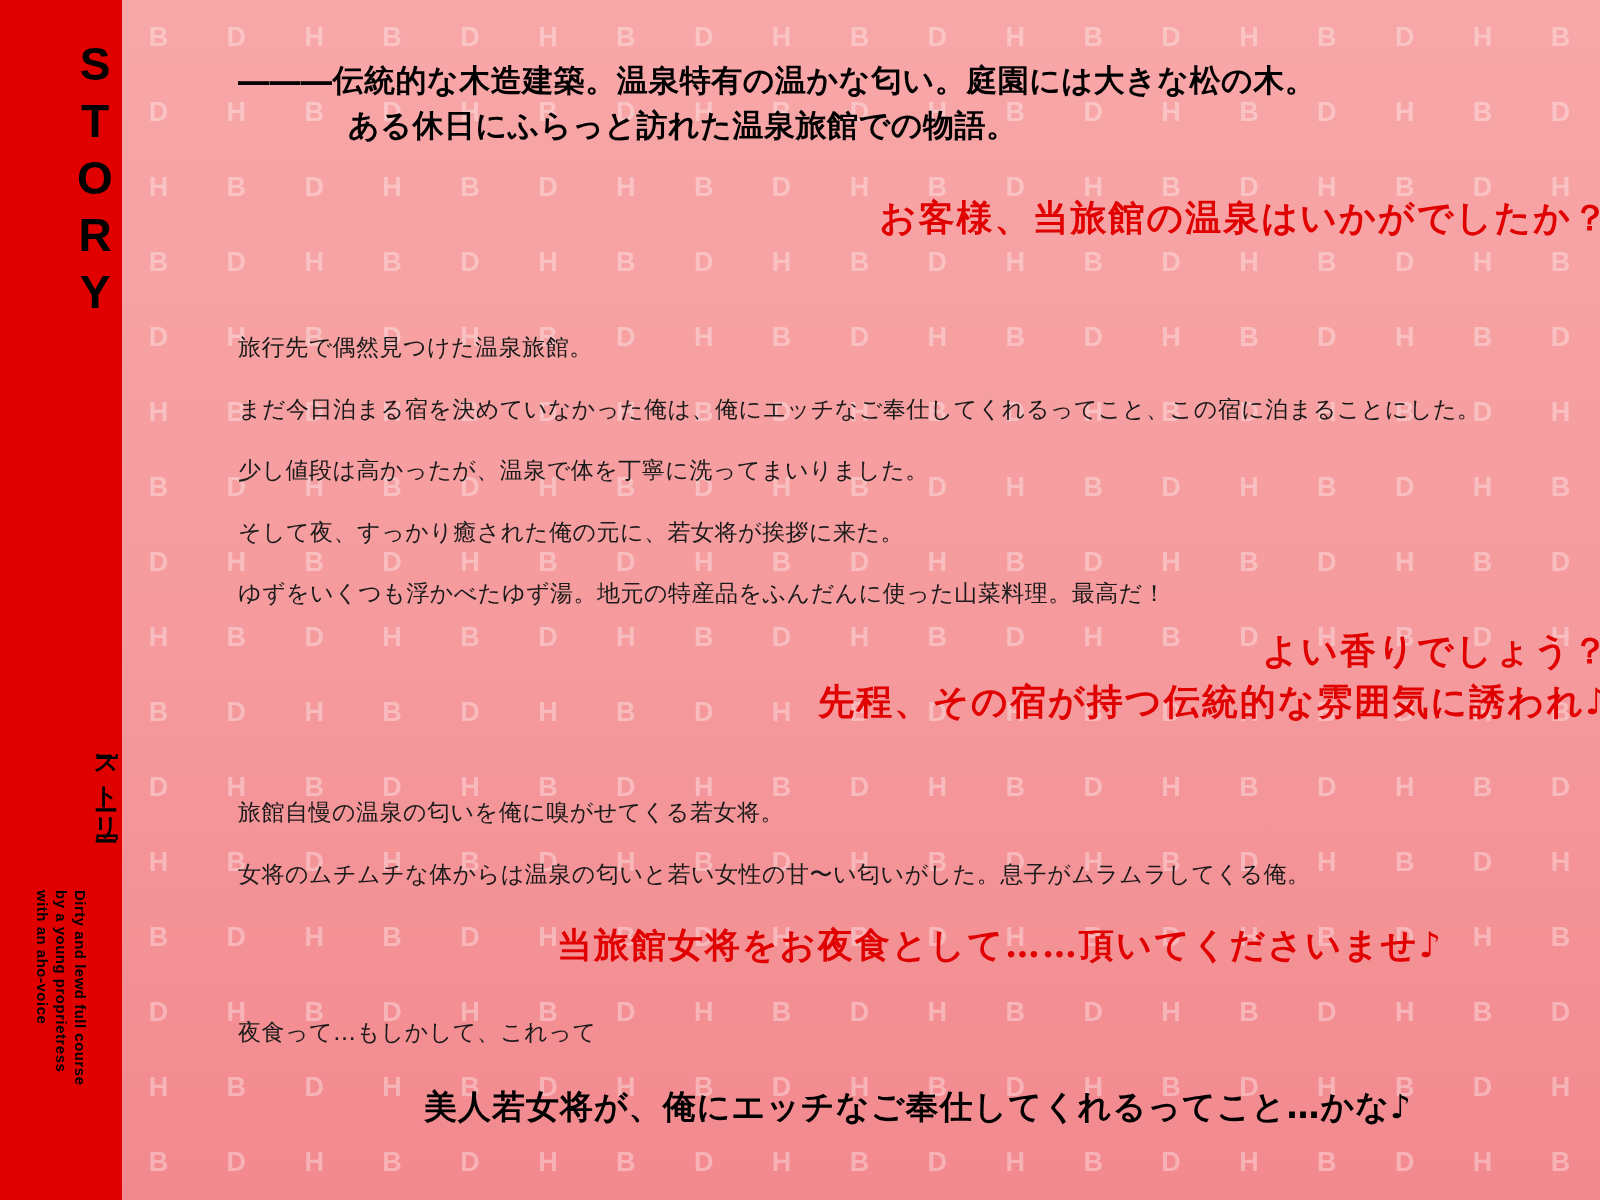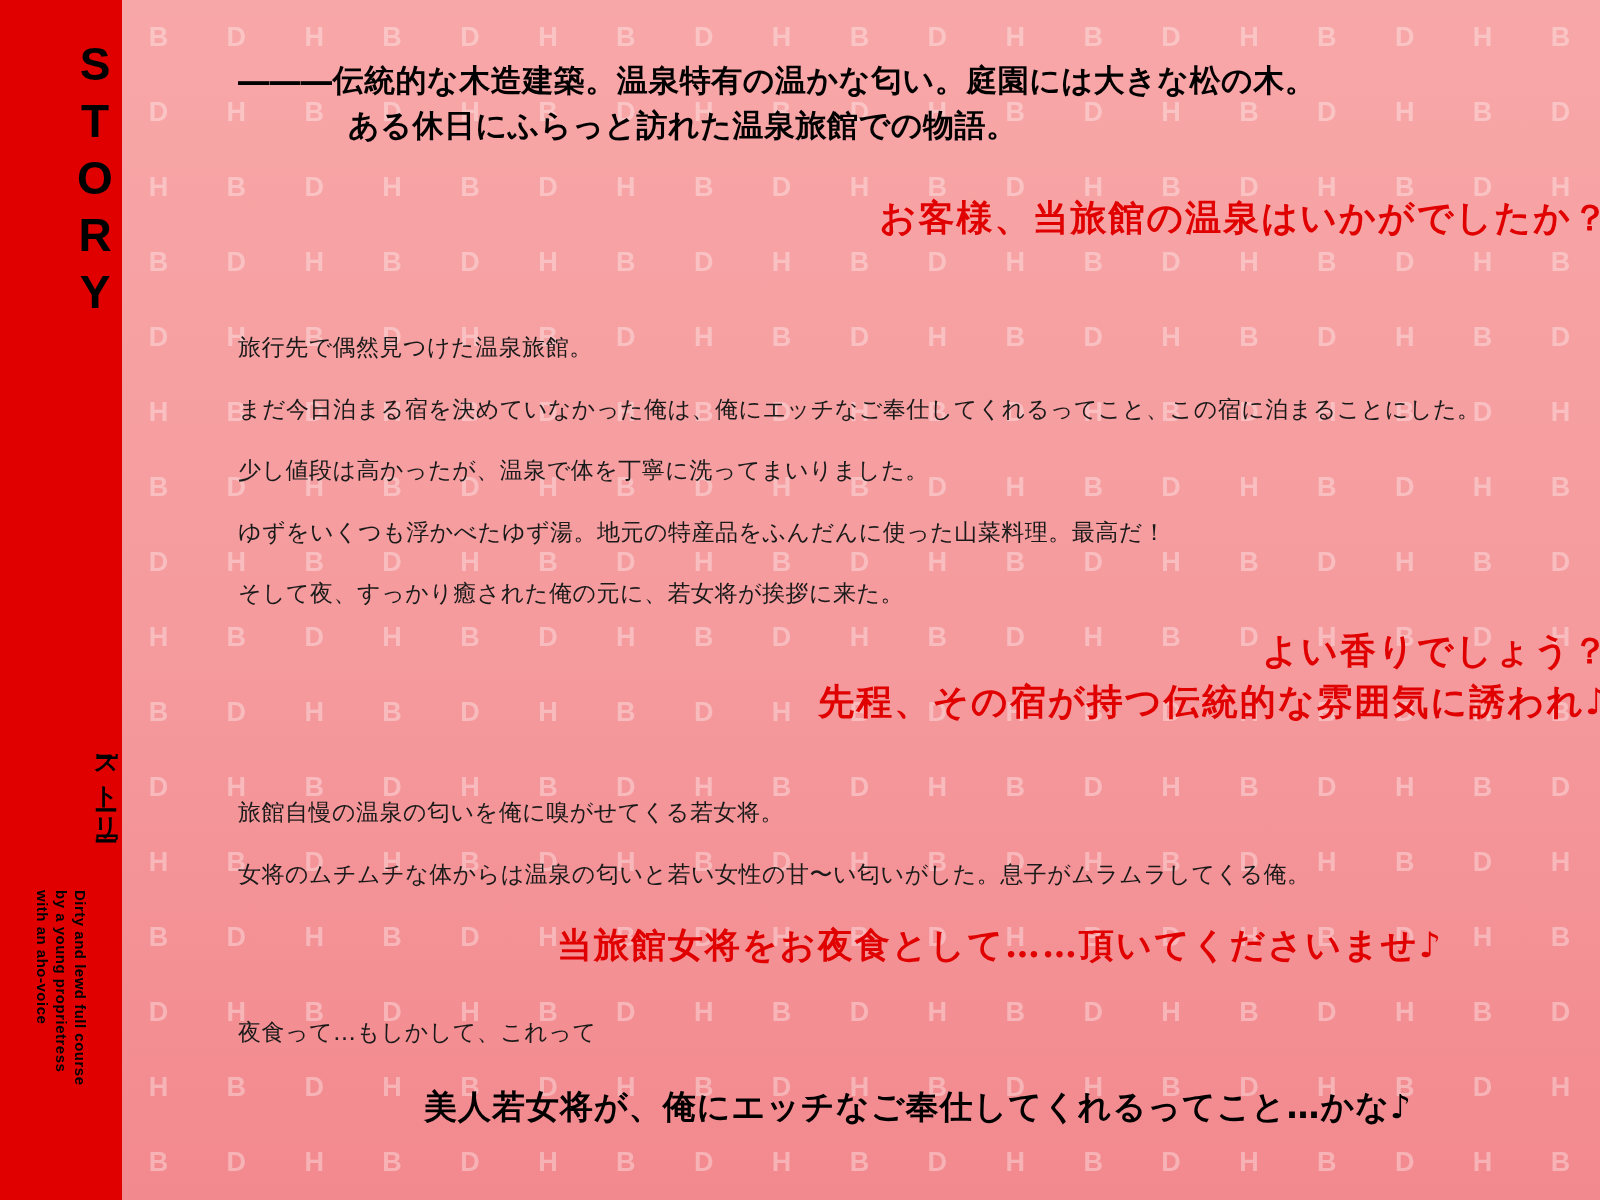--- a/index.html
+++ b/index.html
@@ -555,22 +555,22 @@
     </div>
 
     <div class="quote" id="quote-1">
       <div>お客様、当旅館の温泉はいかがでしたか？</div>
     </div>
 
     <div class="narr" id="narr-block-1">
       <p>旅行先で偶然見つけた温泉旅館。</p>
       <p>まだ今日泊まる宿を決めていなかった俺は、俺にエッチなご奉仕してくれるってこと、この宿に泊まることにした。</p>
       <p>少し値段は高かったが、温泉で体を丁寧に洗ってまいりました。</p>
+      <p>そして夜、すっかり癒された俺の元に、若女将が挨拶に来た。</p>
       <p>ゆずをいくつも浮かべたゆず湯。地元の特産品をふんだんに使った山菜料理。最高だ！</p>
-      <p>そして夜、すっかり癒された俺の元に、若女将が挨拶に来た。</p>
     </div>
 
     <div class="quote" id="quote-2">
       <div>よい香りでしょう？</div>
       <div>先程、その宿が持つ伝統的な雰囲気に誘われ♪</div>
     </div>
 
     <div class="narr" id="narr-block-2">
       <p>旅館自慢の温泉の匂いを俺に嗅がせてくる若女将。</p>
       <p>女将のムチムチな体からは温泉の匂いと若い女性の甘〜い匂いがした。息子がムラムラしてくる俺。</p>

